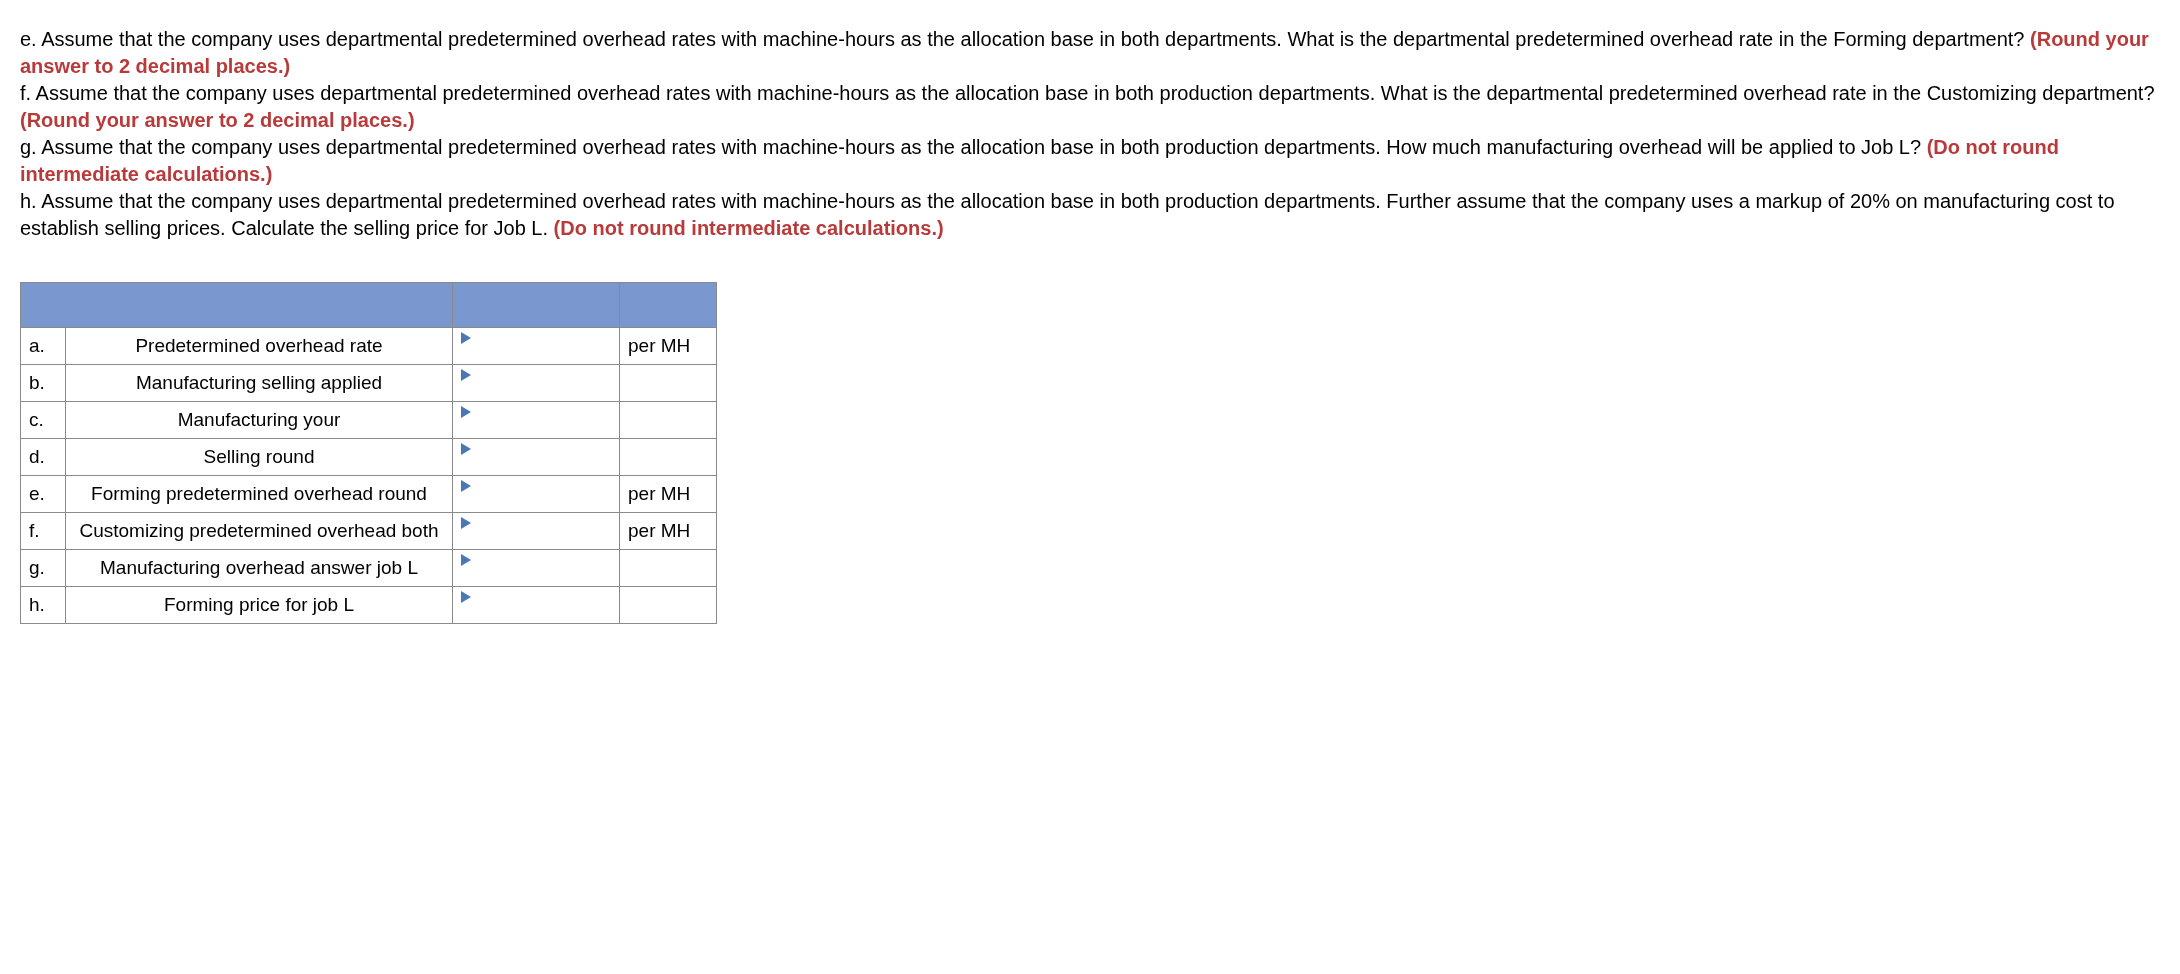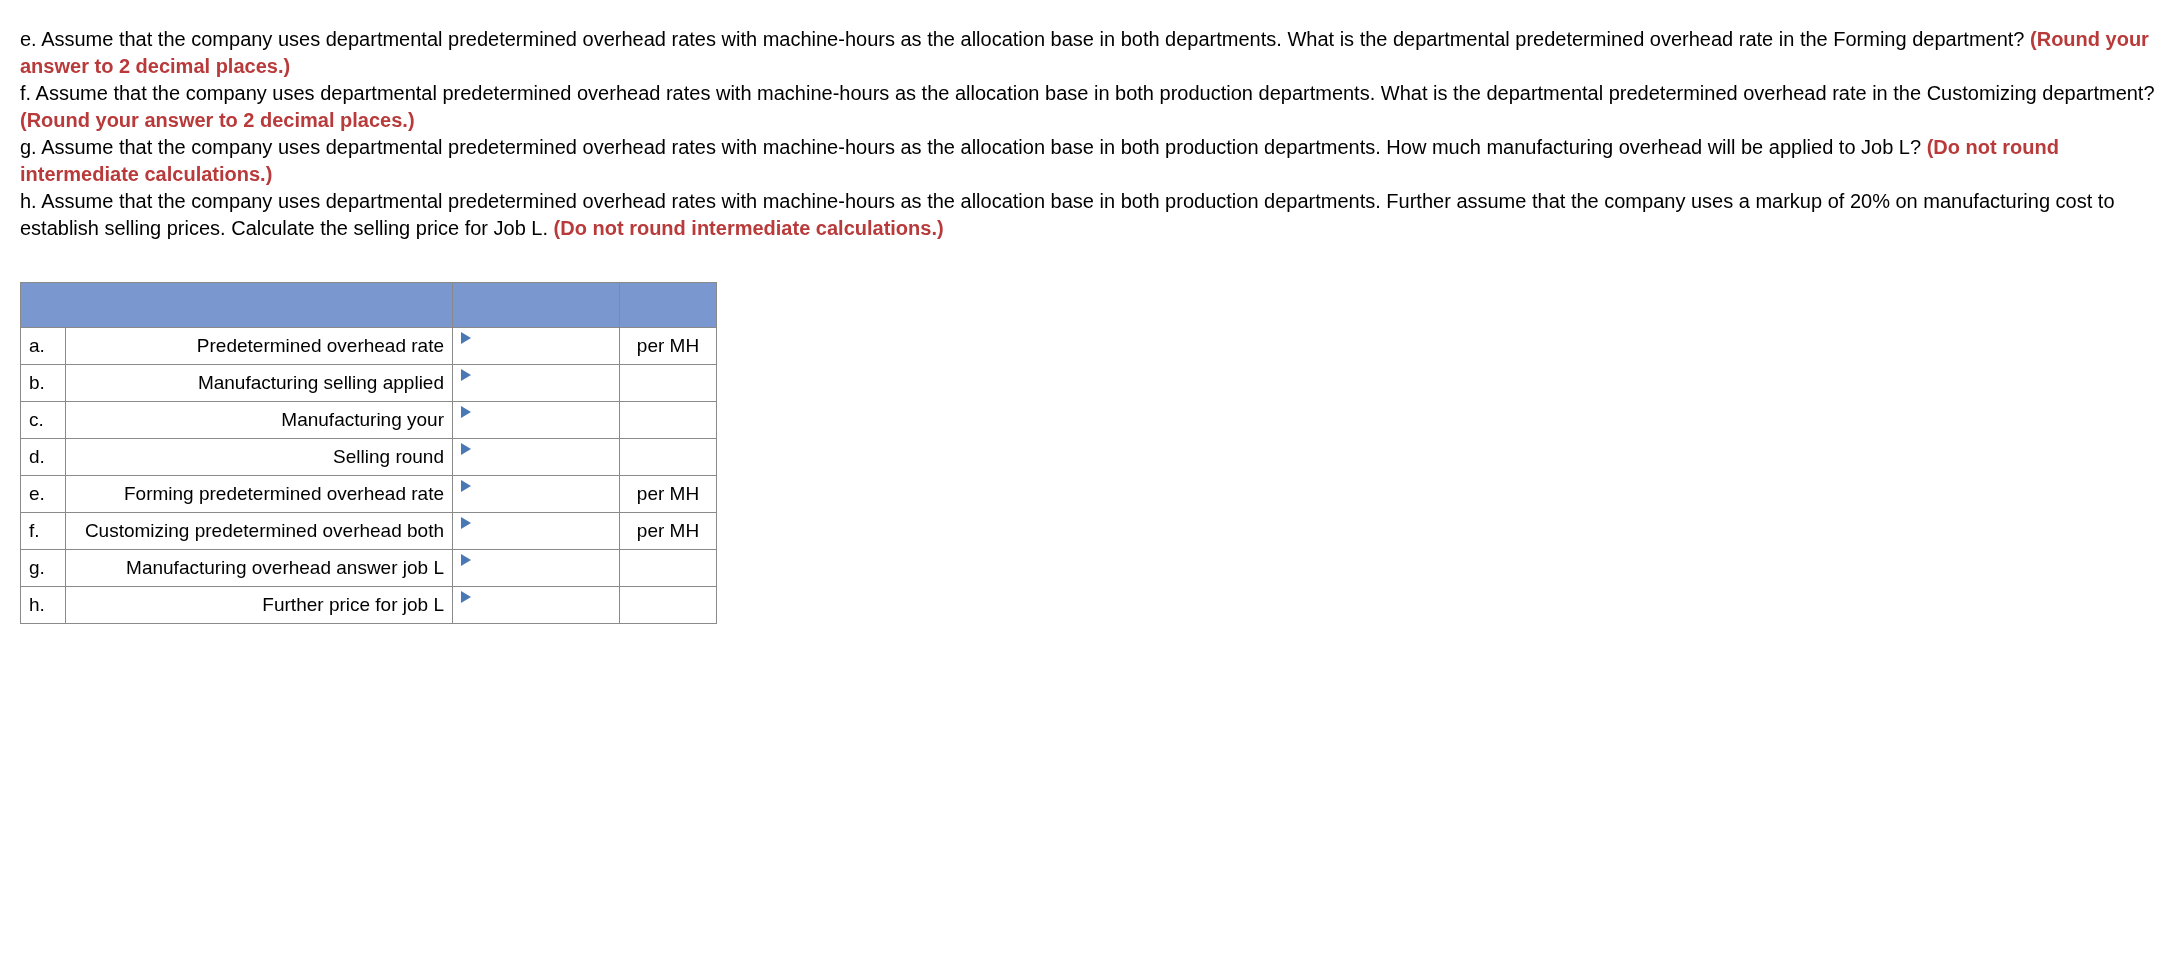--- a/index.html
+++ b/index.html
@@ -35,23 +35,23 @@
     font-size: 19px;
     vertical-align: middle;
     height: 28px;
   }
   .hdr-row td {
     background: #7a97cf;
     height: 36px;
     border: 1px solid #8a8a8a;
   }
   .col-letter { width: 28px; text-align: left; }
-  .col-label  { width: 370px; text-align: right; }
+  .col-label  { width: 370px; text-align: center; }
   .col-input  { width: 150px; padding: 0; position: relative; }
-  .col-unit   { width: 80px; text-align: center; }
+  .col-unit   { width: 80px; text-align: left; }
   .input-cell {
     position: relative;
     width: 100%;
     height: 100%;
     box-sizing: border-box;
   }
   .triangle {
     position: absolute;
     top: 0;
     left: 0;
@@ -121,21 +121,21 @@
   <tr>
     <td class="col-letter">d.</td>
     <td class="col-label">Selling round</td>
     <td class="col-input">
           <div class="input-cell"><div class="triangle"></div><input class="field" style=""></div>
         </td>
     <td class="col-unit"></td>
   </tr>
   <tr>
     <td class="col-letter">e.</td>
-    <td class="col-label">Forming predetermined overhead rate</td>
+    <td class="col-label">Forming predetermined overhead round</td>
     <td class="col-input">
           <div class="input-cell"><div class="triangle"></div><input class="field" style=""></div>
         </td>
     <td class="col-unit">per MH</td>
   </tr>
   <tr>
     <td class="col-letter">f.</td>
     <td class="col-label">Customizing predetermined overhead both</td>
     <td class="col-input">
           <div class="input-cell"><div class="triangle"></div><input class="field" style=""></div>
@@ -145,20 +145,20 @@
   <tr>
     <td class="col-letter">g.</td>
     <td class="col-label">Manufacturing overhead answer job L</td>
     <td class="col-input">
           <div class="input-cell"><div class="triangle"></div><input class="field" style=""></div>
         </td>
     <td class="col-unit"></td>
   </tr>
   <tr>
     <td class="col-letter">h.</td>
-    <td class="col-label">Further price for job L</td>
+    <td class="col-label">Forming price for job L</td>
     <td class="col-input">
           <div class="input-cell"><div class="triangle"></div><input class="field" style=""></div>
         </td>
     <td class="col-unit"></td>
   </tr>
 </tbody>
   </table>
 
 </body></html>

